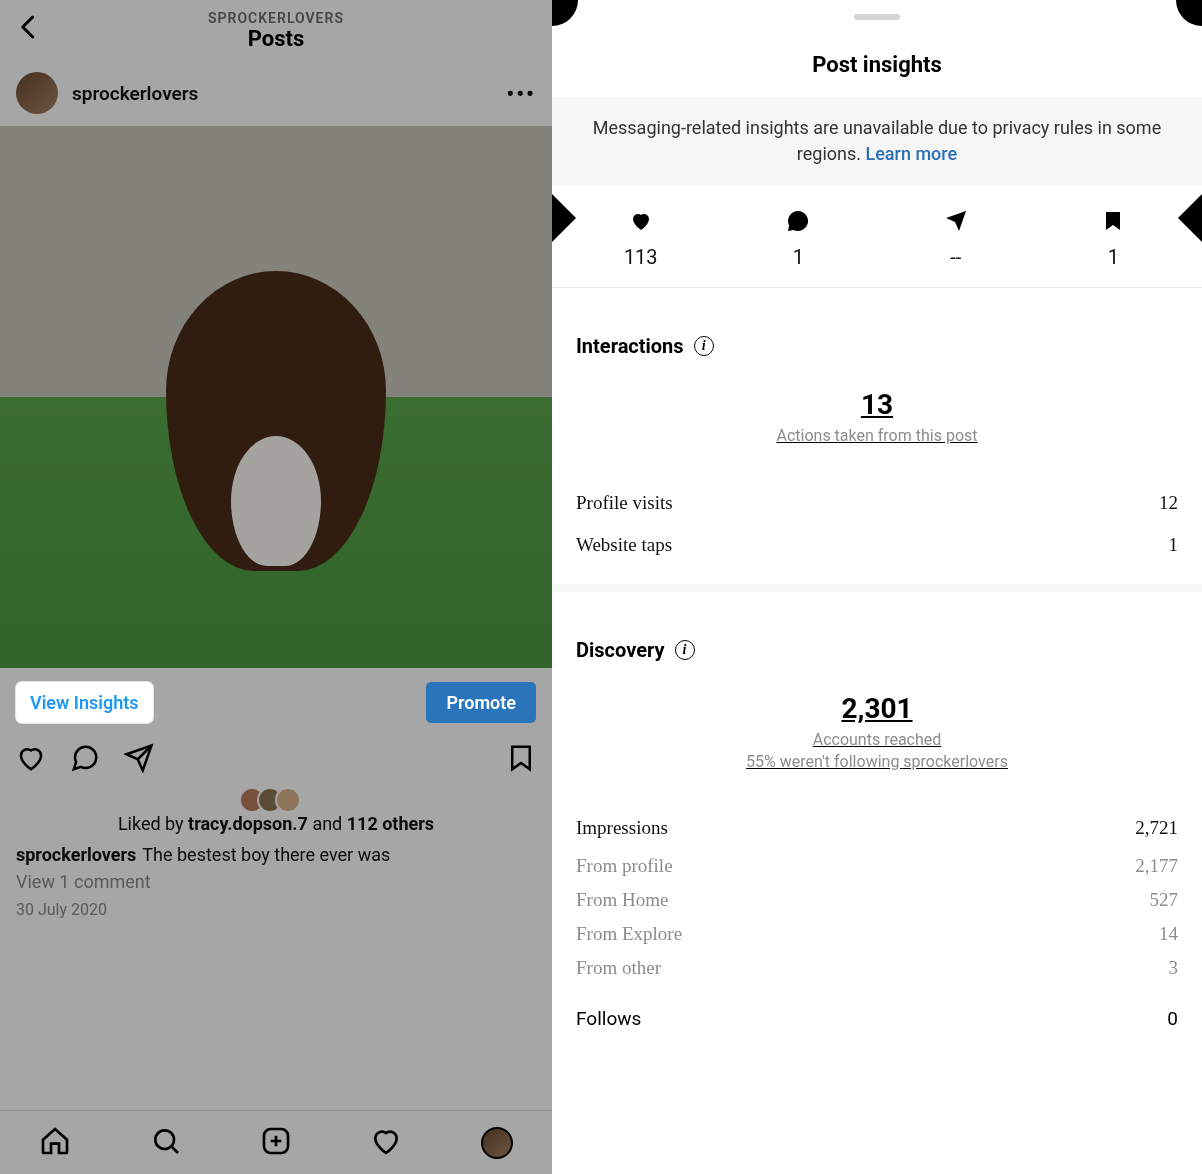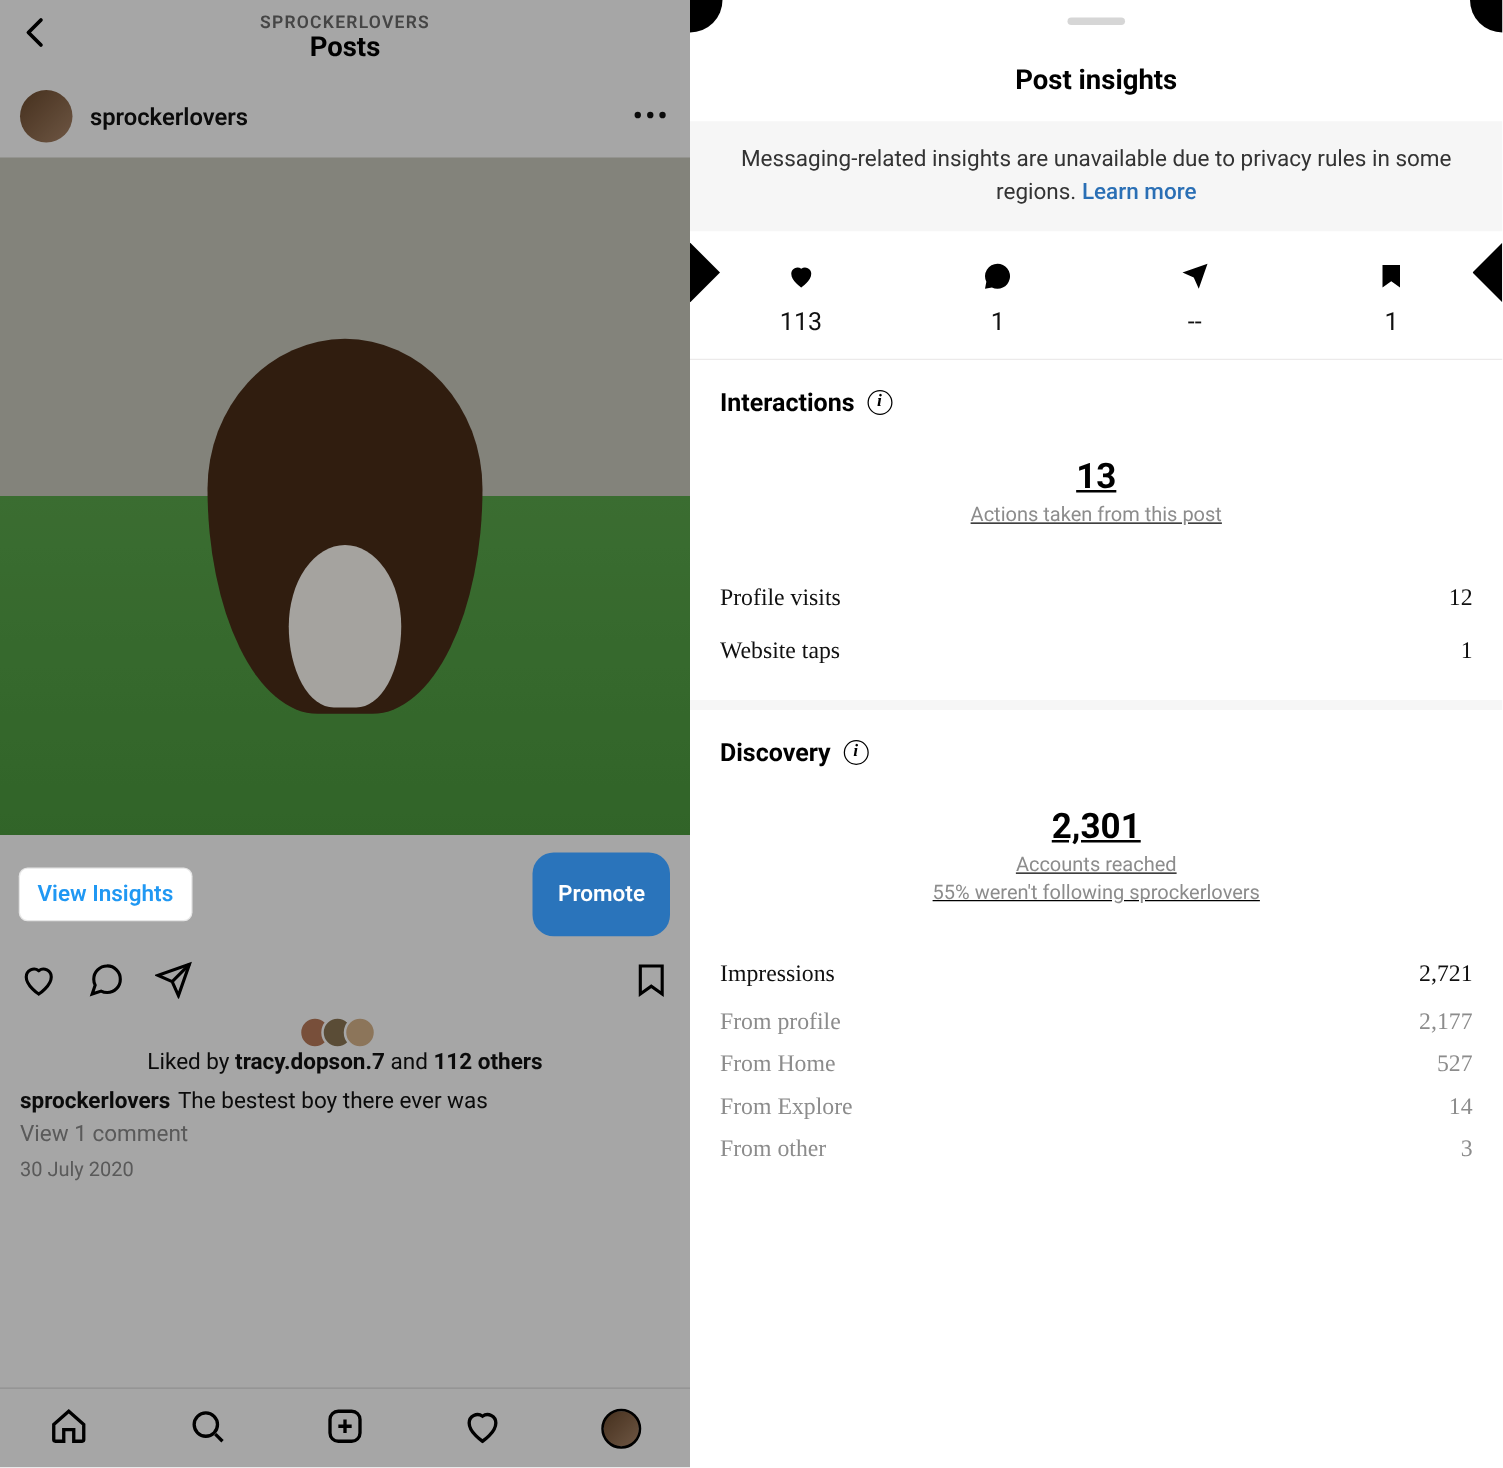--- a/index.html
+++ b/index.html
@@ -55,21 +55,21 @@
   }
   
   .ip-row { display:flex; align-items:center; padding:14px 16px; position:relative; z-index:6;}
   .view-insights {
     background:#fff; color:#2098f3; font-weight:600; font-size:18px;
     padding:10px 14px; border-radius:6px;
     box-shadow:0 0 0 1px #e6e6e6;
   }
   .promote-btn {
     margin-left:auto; background:#2a74bb; color:#fff; font-weight:600;
-    font-size:18px; padding:23px 20px; border-radius:17px;
+    font-size:18px; padding:10px 20px; border-radius:5px;
   }
   
   .action-row { display:flex; align-items:center; padding:6px 16px 10px 16px; gap:24px; }
   .action-row .spacer { flex:1; }
   .icon { width:30px; height:30px; display:flex; align-items:center; justify-content:center;}
   .icon svg { width:30px; height:30px; stroke:#000; fill:none; stroke-width:2; }
   
   .likes-row { display:flex; align-items:center; padding:4px 16px 6px 16px;flex-direction:column; }
   .avatar-stack { display:flex; margin-right:12px; }
   .avatar-stack .a {
@@ -118,21 +118,21 @@
   .banner .link{ color:#2a6fb5; font-weight:500;}
   .stats-row {
     display:flex; justify-content:space-around; padding:22px 10px 18px 10px;
     border-bottom:1px solid #eceaea;
   }
   .stat { text-align:center; width:25%; }
   .stat .ic { height:28px; display:flex; align-items:center; justify-content:center;}
   .stat .ic svg{ width:24px; height:24px; fill:#000; }
   .stat .val{ font-size:20px; margin-top:10px; color:#111;}
   .section { padding:22px 24px 0 24px; }
-  .section-h { display:flex; align-items:center; gap:10px;}
+  .section-h { display:flex; align-items:center; gap:10px;margin-top:24px;}
   .section-h .t{ font-size:20px; font-weight:700; color:#000;}
   .info-i{
     width:20px; height:20px; border:1.5px solid #000; border-radius:50%;
     display:flex; align-items:center; justify-content:center;
     font-family: serif; font-style:italic; font-size:14px; font-weight:700;
   }
   .big-center{ text-align:center; margin-top:30px;text-decoration:underline;}
   .big-num{ font-size:28px; font-weight:700; color:#000;}
   .big-sub{ font-size:16px; color:#8c8c8c; margin-top:4px; line-height:1.4;}
   .kv-list{ margin-top:34px;}
@@ -337,13 +337,17 @@
         <span>From Explore</span>
         <span class="v">14</span>
       </div>
       <div class="kv sub">
         <span>From other</span>
         <span class="v">3</span>
       </div>
     </div>
   </div>
 
+  <div class="follows-row">
+    <span>Follows</span>
+    <span>0</span>
+  </div>
 </div>
 
 </body></html>

